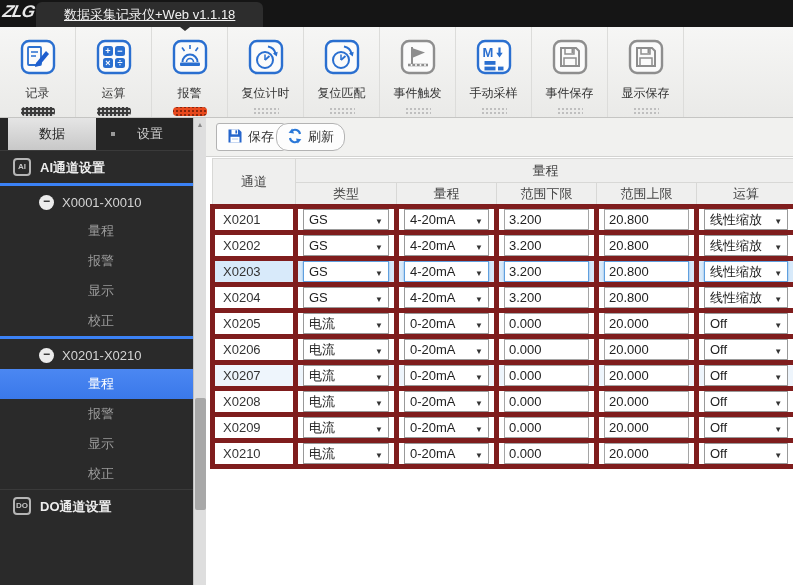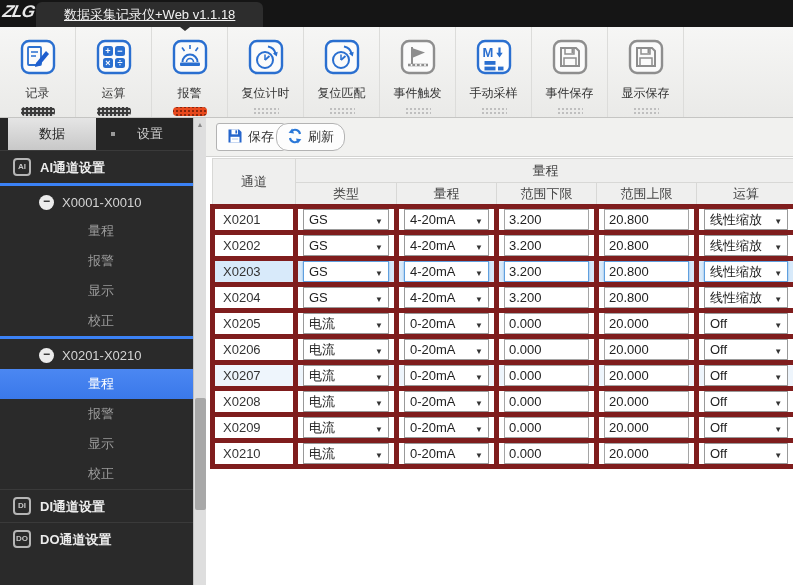--- a/index.html
+++ b/index.html
@@ -239,24 +239,20 @@
     <div class="tree-leaf">校正</div>
     <div class="tree-exp">
       <span class="circ expanded"></span>
       <span>X0201-X0210</span>
     </div>
     <div class="tree-leaf selected">量程</div>
     <div class="tree-leaf">报警</div>
     <div class="tree-leaf">显示</div>
     <div class="tree-leaf">校正</div>
     <div class="tree-group">
-      <span class="badge">DI</span>
-      <span>DI通道设置</span>
-    </div>
-    <div class="tree-group">
       <span class="badge">DO</span>
       <span>DO通道设置</span>
     </div>
   </div>
 
   <div class="side-scrollbar">
     <div class="scroll-up"></div>
     <div class="scroll-thumb"></div>
   </div>
 </div>

